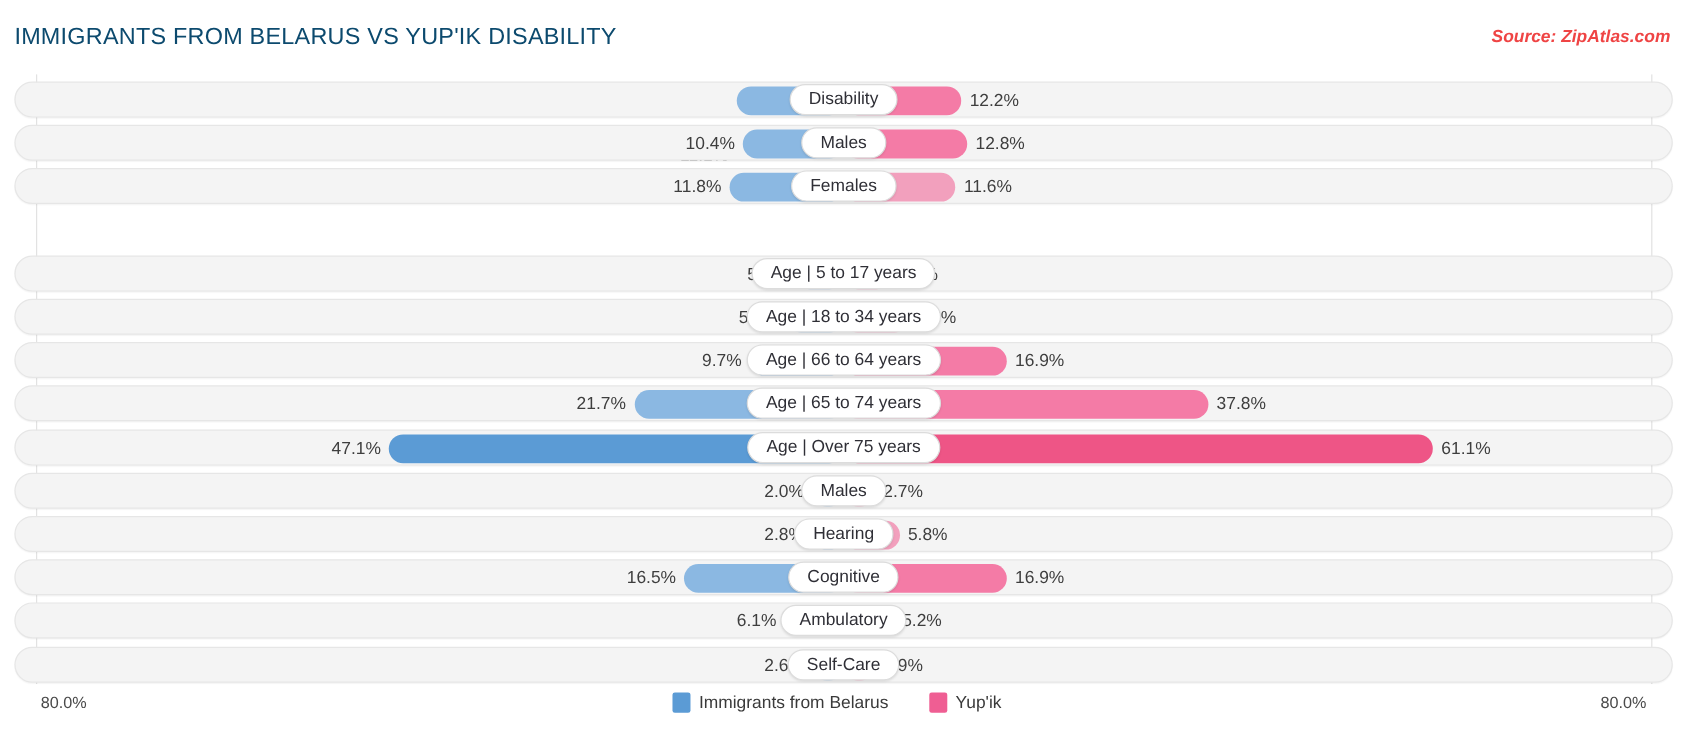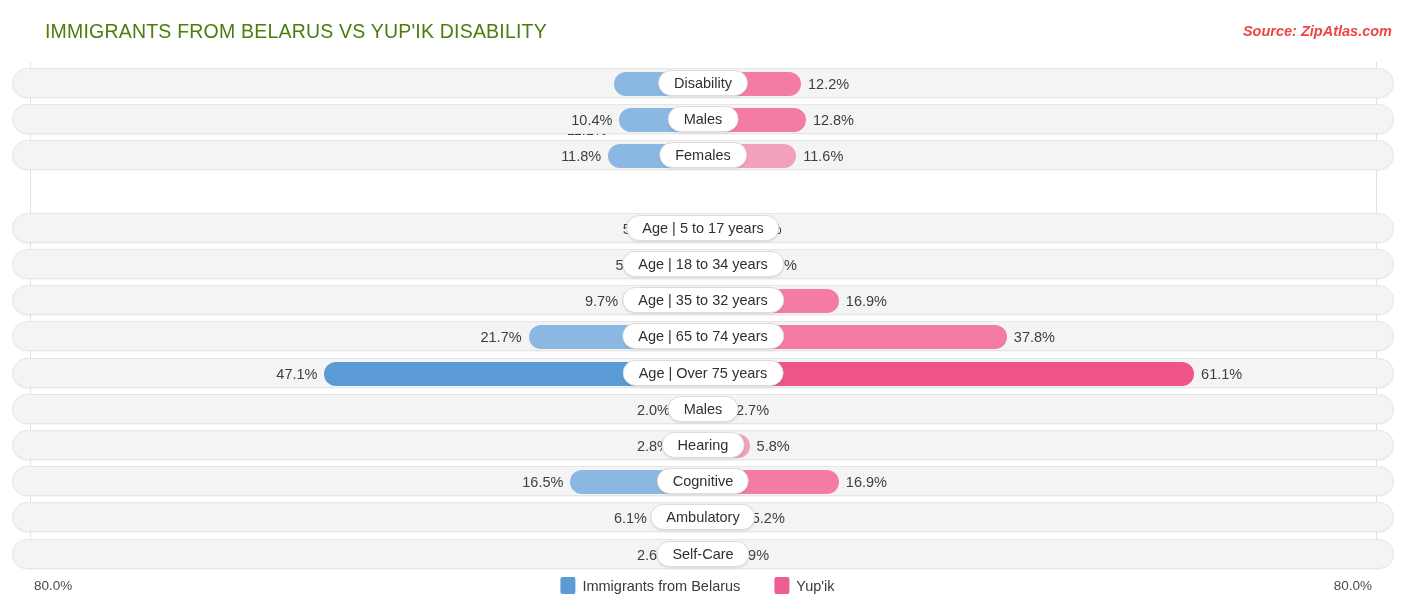--- a/index.html
+++ b/index.html
@@ -7,23 +7,22 @@
     width: 1406px; height: 612px;
     background: #ffffff;
     font-family: "Liberation Sans", sans-serif;
     overflow: hidden;
   }
   #root { position: relative; width: 1406px; height: 612px; }
 
   
   .title {
     position: absolute; left: 12px; top: 20px;
-    font-size: 19.5px; color: #4d7c0f; letter-spacing: .2px;
+    font-size: 19.5px; color: #0c4a6e; letter-spacing: .2px;
     white-space: nowrap;
-    margin-left: 33px;
   }
   .source {
     position: absolute; right: 14px; top: 23px;
     font-size: 14.5px; font-style: italic; font-weight: bold;
     color: #ef4444; white-space: nowrap;
   }
 
   
   .plot { position: absolute; left: 0px; top: 62px; width: 1406px; height: 508px; }
 
@@ -127,21 +126,21 @@
         <div class="bar bar-right" style="width: 53.8513px; background: rgb(242, 160, 189);"></div>
         <div class="val val-left" style="right: calc(50% + 54.4213px);">5.9%</div>
         <div class="val val-right" style="left: calc(50% + 60.8513px);">6.7%</div>
         <div class="pill">Age | 18 to 34 years</div>
       </div>
       <div class="row" style="top: 223.2px;">
         <div class="bar bar-left" style="width: 77.9638px; background: rgb(139, 184, 226);"></div>
         <div class="bar bar-right" style="width: 135.834px; background: rgb(244, 123, 166);"></div>
         <div class="val val-left" style="right: calc(50% + 84.9638px);">9.7%</div>
         <div class="val val-right" style="left: calc(50% + 142.834px);">16.9%</div>
-        <div class="pill">Age | 35 to 32 years</div>
+        <div class="pill">Age | 66 to 64 years</div>
       </div>
       <div class="row" style="top: 259.4px;">
         <div class="bar bar-left" style="width: 174.414px; background: rgb(139, 184, 226);"></div>
         <div class="bar bar-right" style="width: 303.817px; background: rgb(244, 123, 166);"></div>
         <div class="val val-left" style="right: calc(50% + 181.414px);">21.7%</div>
         <div class="val val-right" style="left: calc(50% + 310.817px);">37.8%</div>
         <div class="pill">Age | 65 to 74 years</div>
       </div>
       <div class="row" style="top: 295.6px;">
         <div class="bar bar-left" style="width: 378.566px; background: rgb(91, 155, 213);"></div>

